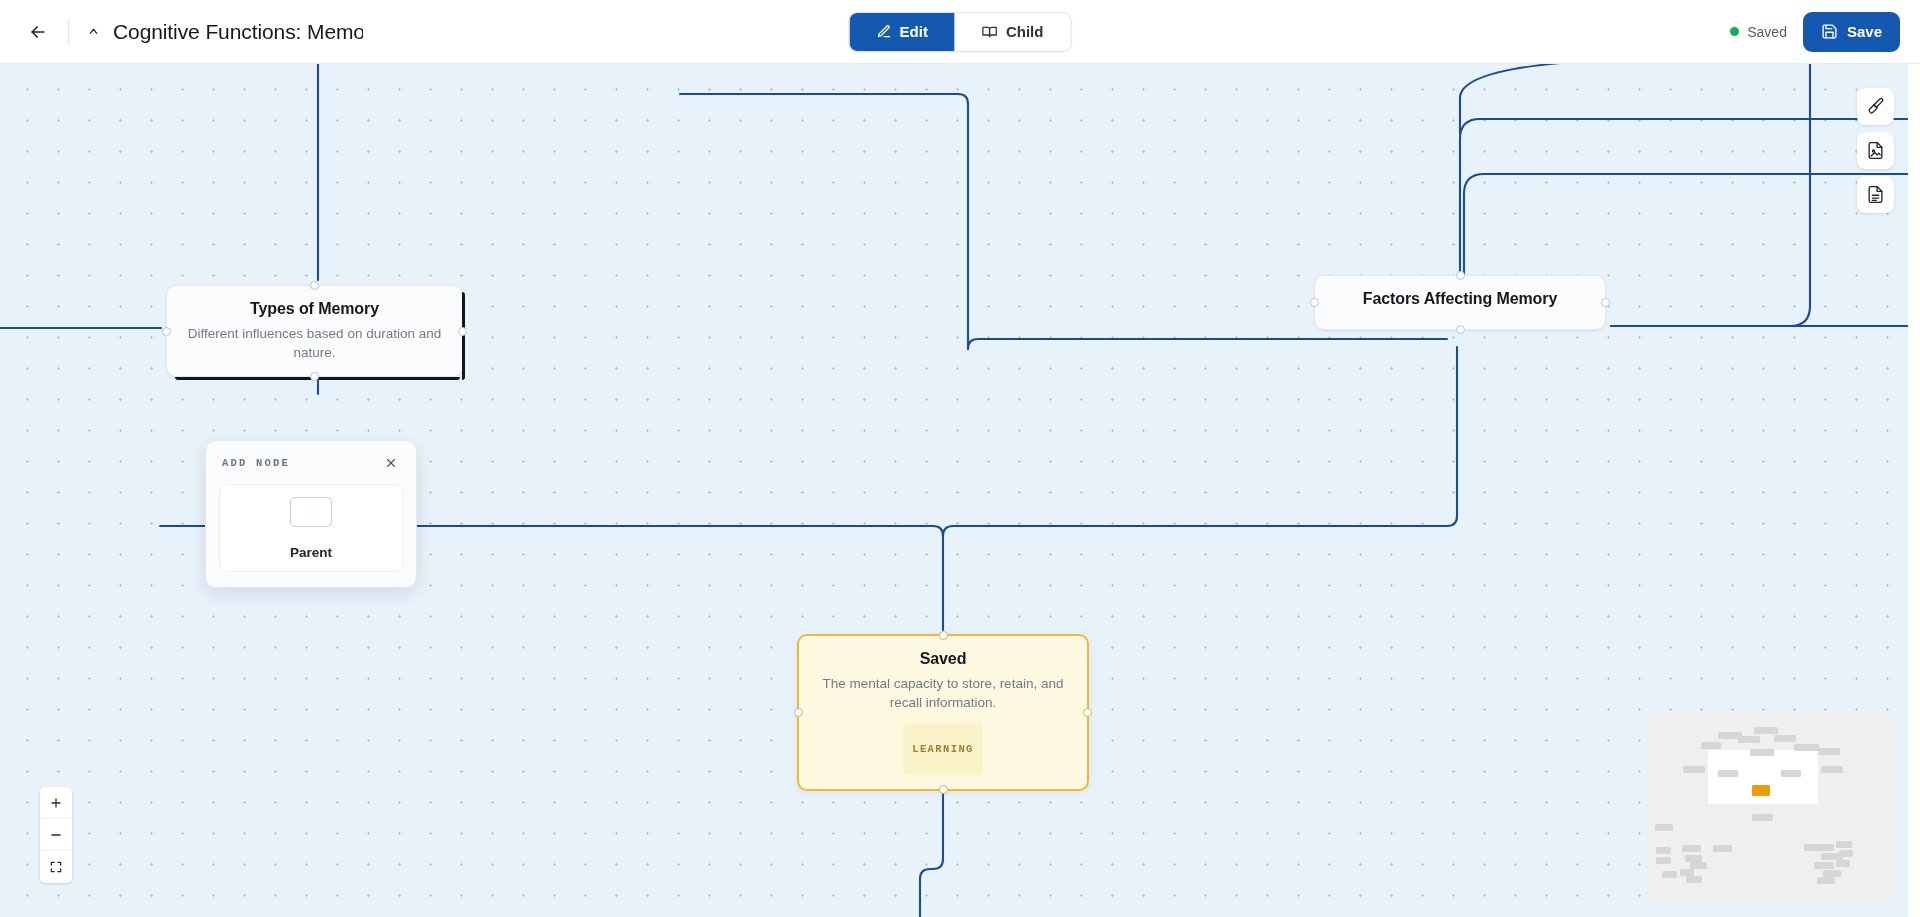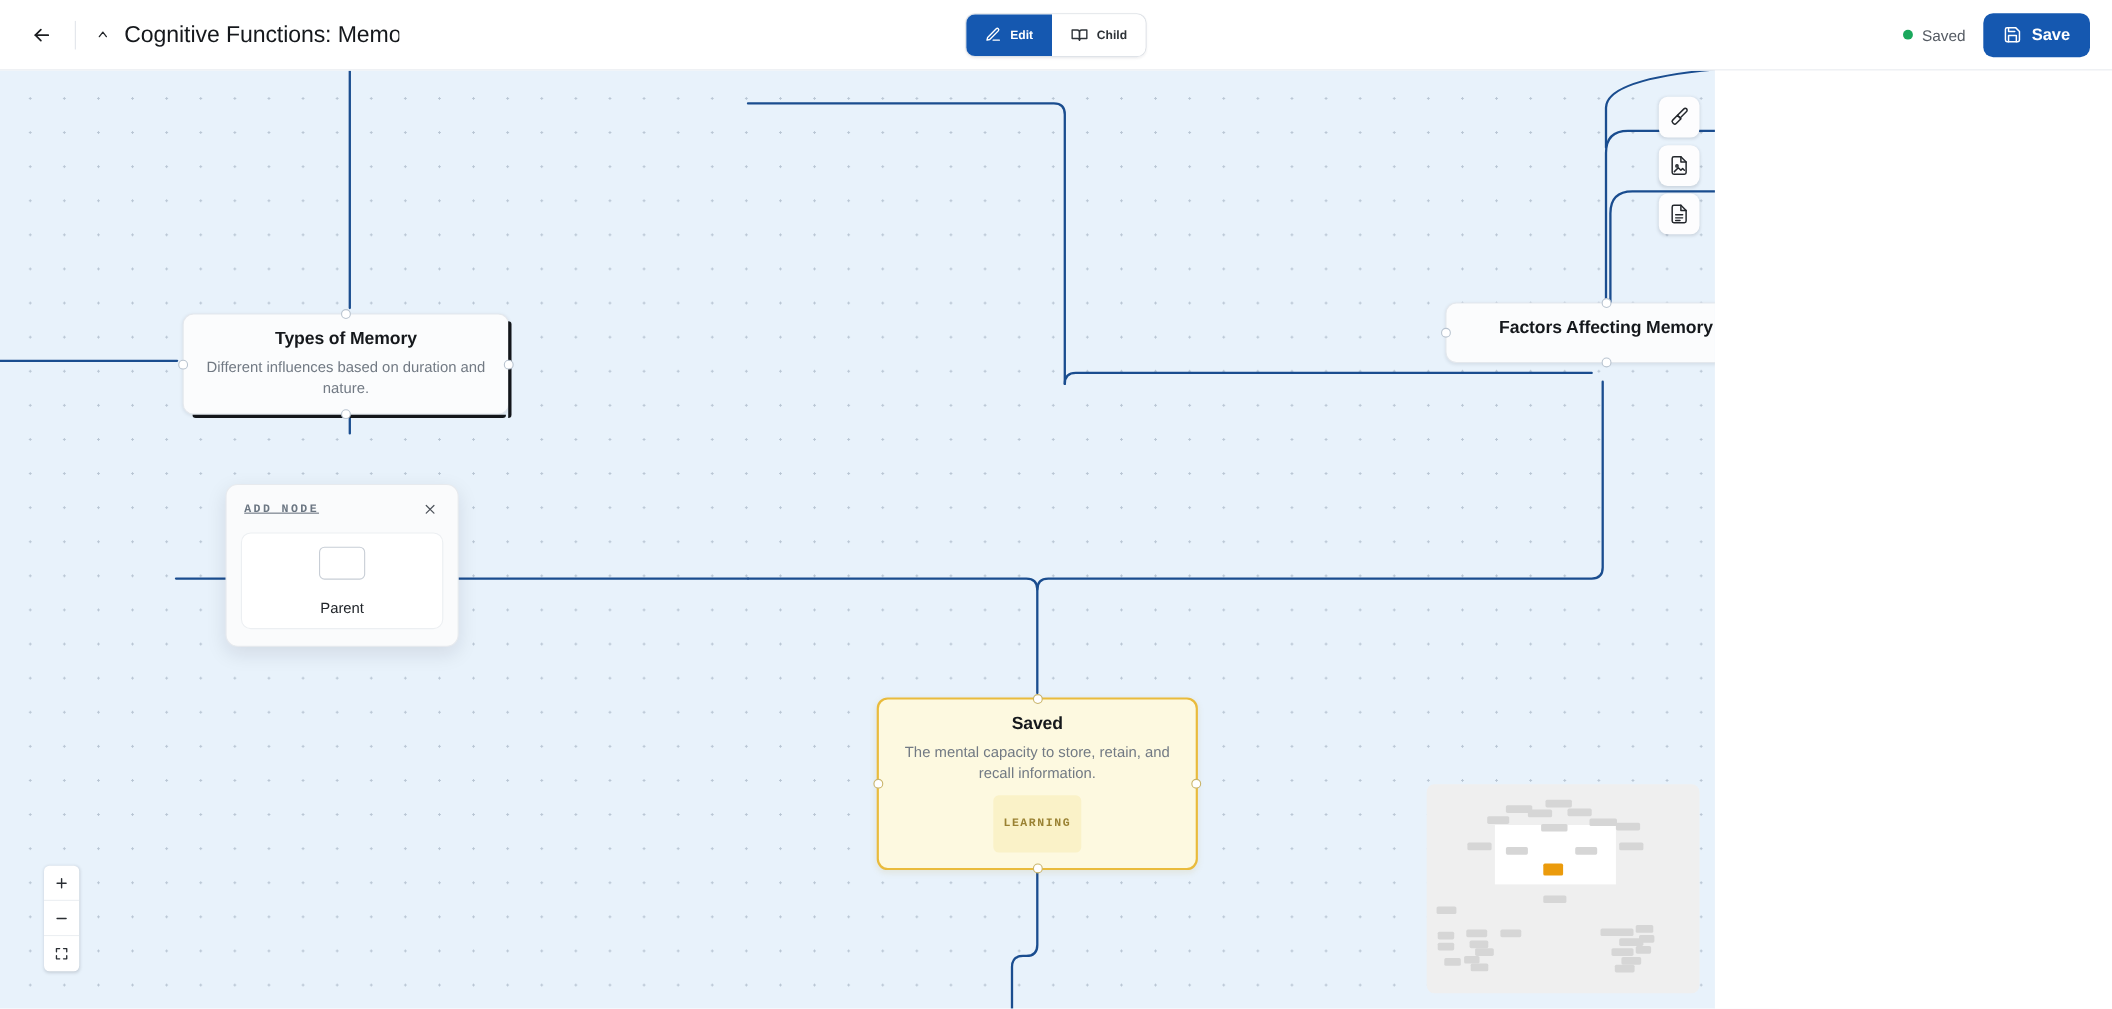--- a/index.html
+++ b/index.html
@@ -45,22 +45,22 @@
     transform: translate(-50%, -50%);
     display: flex; align-items: center;
     border: 1px solid #dfe3e8;
     border-radius: 9px;
     overflow: hidden;
     background: #fff;
     box-shadow: 0 1px 2px rgba(16,24,40,0.05);
   }
   .mode-btn {
     display: flex; align-items: center; gap: 8px;
-    height: 38px; padding: 0 17px;
-    font-size: 11px; font-weight: 600;
+    height: 38px; padding: 0 27px;
+    font-size: 15px; font-weight: 600;
     cursor: pointer; color: #2e3338;
     background: #ffffff;
     border: none;
     font-family: "Liberation Sans", sans-serif;
   }
   .mode-btn.active { background: #1558b0; color: #ffffff; }
 
   .hdr-right {
     position: absolute; right: 20px; top: 50%;
     transform: translateY(-50%);
@@ -73,21 +73,21 @@
     height: 40px; padding: 0 18px;
     background: #1558b0; color: #fff;
     border: none; border-radius: 9px;
     font-size: 15px; font-weight: 700; cursor: pointer;
     font-family: "Liberation Sans", sans-serif;
   }
 
   
   .canvas {
     position: absolute; top: 64px; left: 0;
-    width: 1559px; height: 853px;
+    width: 1908px; height: 853px;
     background-color: #e8f2fb;
     background-image: radial-gradient(circle, #b9c6d4 1.1px, transparent 1.2px);
     background-size: 31px 31px;
     background-position: 12px 10px;
     overflow: hidden;
   }
   .edges { position: absolute; inset: 0; width: 1920px; height: 853px; }
 
   
   .node {
@@ -159,35 +159,35 @@
     padding: 13px 13px 15px;
     z-index: 45;
   }
   .addnode-hdr {
     display: flex; align-items: center; justify-content: space-between;
     margin-bottom: 12px; padding: 0 3px;
   }
   .addnode-label {
     font-family: "Liberation Mono", monospace;
     font-size: 10.5px; font-weight: 700;
-    color: #6b7682; letter-spacing: 2.2px; text-decoration: underline;
+    color: #6b7682; letter-spacing: 2.2px;
   }
   .addnode-close {
     width: 18px; height: 18px; cursor: pointer;
     display: flex; align-items: center; justify-content: center;
     color: #4b5159; font-size: 15px; line-height: 1;
   }
   .addnode-opts { display: flex; gap: 10px; }
   .opt {
     flex: 1; background: #ffffff;
     border: 1px solid #eceff2; border-radius: 9px;
     padding: 11px 6px 10px;
     display: flex; flex-direction: column;
     align-items: center; justify-content: center;
-    cursor: pointer; min-height: 88px;
+    cursor: pointer; min-height: 88px; font-weight: bold;
   }
   .opt-shape-parent {
     width: 42px; height: 30px;
     border: 1.6px solid #c8ced6; border-radius: 5px;
     margin-bottom: 13px;
   }
   .opt-shape-child {
     width: 42px; height: 24px;
     border: 1.6px solid #c8ced6; border-radius: 14px;
     margin-bottom: 13px;

